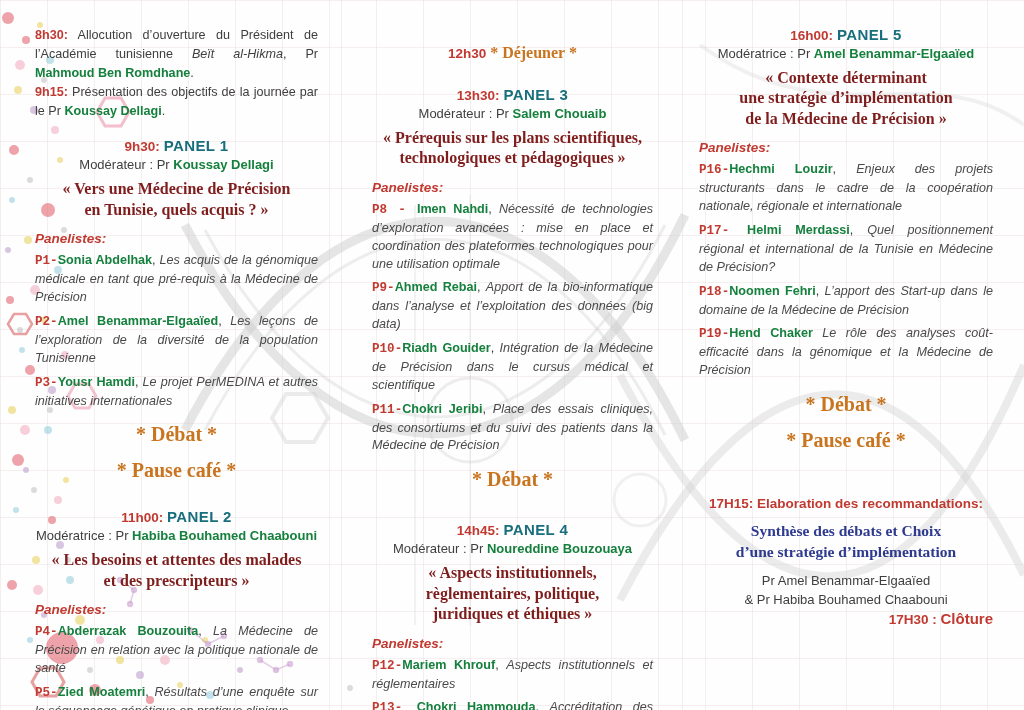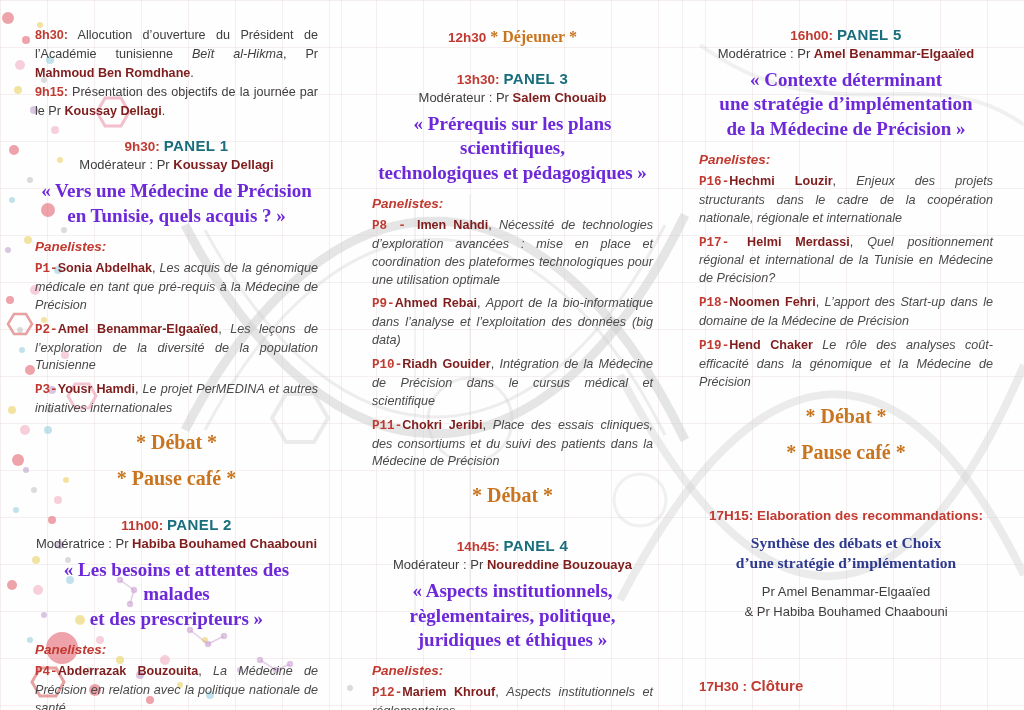--- a/index.html
+++ b/index.html
@@ -20,55 +20,55 @@
   .decor{position:absolute;inset:0;z-index:0;pointer-events:none;}
 
   .col{position:absolute;top:0;z-index:2;}
   #col1{left:35px;width:283px;}
   #col2{left:372px;width:281px;}
   #col3{left:699px;width:294px;}
 
   .intro{margin-top:26px;font-size:12.6px;line-height:1.5;text-align:justify;}
   .intro p{margin:0;}
   .time{color:#c13a31;font-weight:bold;}
-  .b{font-weight:bold;color:#7f1d1d;margin-top:9px;}
+  .b{font-weight:bold;color:#15803d;margin-top:9px;}
   .i{font-style:italic;}
 
   .panel-head{text-align:center;font-size:13.5px;font-weight:bold;}
   .panel-name{color:#186e7c;font-size:15px;letter-spacing:.4px;font-weight:bold;}
   .moderator{text-align:center;font-size:13px;margin-top:3px;color:#3e3e3e;}
   .panel-title{
-    font-family:"Liberation Serif",serif;color:#6d28d9;font-weight:bold;
-    font-size:19px;text-align:center;line-height:1.28;margin-top:7px;
+    font-family:"Liberation Serif",serif;color:#7f1d1d;font-weight:bold;
+    font-size:16px;text-align:center;line-height:1.28;margin-top:7px;
   }
   .panelists-label{color:#c13a31;font-weight:bold;font-style:italic;font-size:13.5px;margin-top:11px;}
   .panelist{font-size:12.6px;line-height:1.42;text-align:justify;margin-top:6px;}
   .p-num{color:#c13a31;font-weight:bold;font-family:Liberation Mono, monospace;}
   .p-topic{font-style:italic;color:#4a4a4a;}
   .footer-line{
     font-family:"Liberation Serif",serif;color:#c9741f;font-weight:bold;
     font-size:20px;text-align:center;margin-top:13px;
   }
-  .lunch{text-align:center;font-size:13.5px;margin-top:28px;font-weight:bold;}
+  .lunch{text-align:center;font-size:13.5px;margin-top:44px;font-weight:bold;}
   .lunch-label{font-family:"Liberation Serif",serif;color:#c9741f;font-size:16px;font-weight:bold;}
 
   .mt-panel1{margin-top:17px;}
   .mt-panel2{margin-top:26px;}
   .mt-panel3{margin-top:24px;}
   .mt-panel4{margin-top:30px;}
   .mt-panel5{margin-top:26px;}
 
   .closing{margin-top:44px;text-align:center;}
   .closing-head{font-size:13.5px;font-weight:bold;color:#c13a31;}
   .closing-sub{
     font-family:"Liberation Serif",serif;color:#2e3a8e;font-weight:bold;
     font-size:15.5px;line-height:1.35;margin-top:10px;
   }
   .closing-names{font-size:13px;line-height:1.5;margin-top:8px;color:#3e3e3e;}
-  .cloture{margin-top:56px;text-align:left;font-size:13.5px;font-weight:bold;}
+  .cloture{text-align:right;font-size:13.5px;font-weight:bold;}
   .cloture-label{color:#c13a31;font-size:15px;font-weight:bold;}
 </style>
 </head>
 <body>
 
 <div class="grid-layer"></div>
 <div class="fold" style="left:341px"></div>
 <div class="fold" style="left:682px"></div>
 
 <svg class="decor" width="1024" height="710" viewBox="0 0 1024 710">

